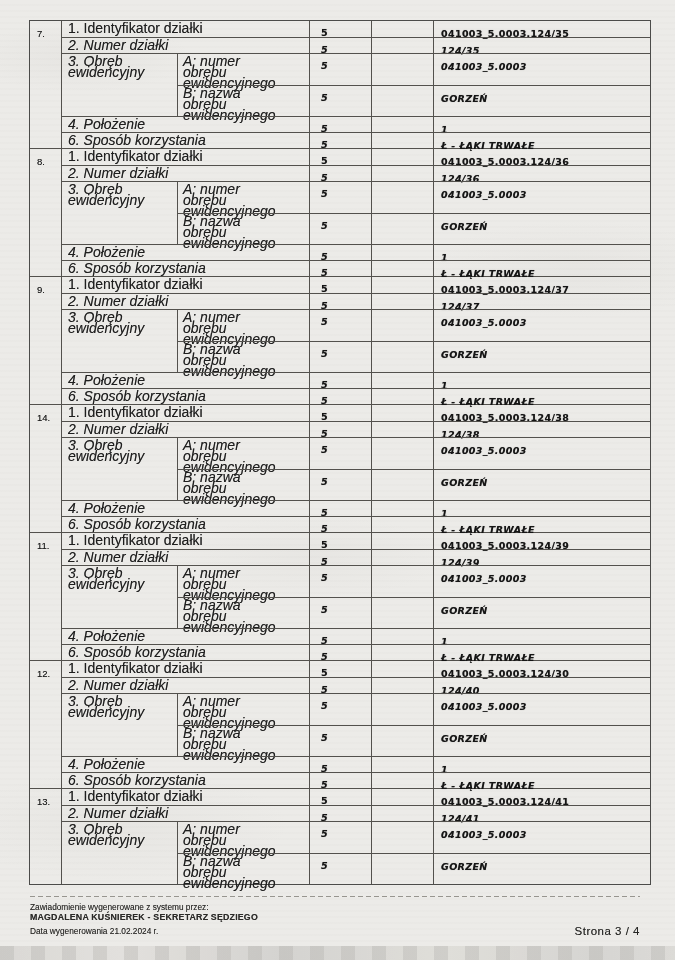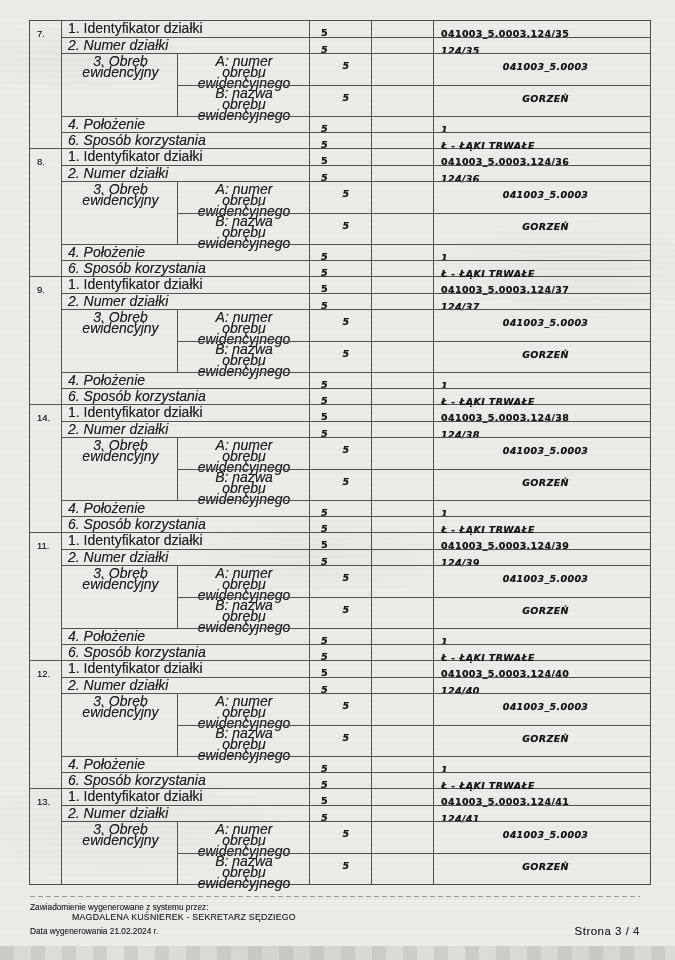--- a/index.html
+++ b/index.html
@@ -29,21 +29,21 @@
   .section{display:flex;}
   .section + .section{border-top:1.2px solid #55534f;}
   .lp-cell{
     width:32px;flex:0 0 32px;border-right:1.1px solid #55534f;
     box-sizing:border-box;padding:2px 0 0 7px;
   }
   .lp-cell span{font-size:9.5px;text-shadow:0 0 .5px rgba(30,30,30,.55);}
   .rowsbox{flex:1;display:flex;flex-direction:column;min-width:0;}
   .row{display:flex;height:16px;box-sizing:border-box;}
   .row + .row, .row3 + .row, .row + .row3{border-top:1.1px solid #55534f;font-style:italic;}
-  .row3{display:flex;height:63px;box-sizing:border-box;text-align:center;}
+  .row3{display:flex;height:63px;box-sizing:border-box;}
   .lab{width:247px;flex:0 0 247px;box-sizing:border-box;padding:2px 4px 0 6px;}
   .lab3{width:115px;flex:0 0 115px;box-sizing:border-box;padding:2px 4px 0 6px;}
   .r3col{flex:1;display:flex;flex-direction:column;min-width:0;}
   .r3row{display:flex;height:31px;box-sizing:border-box;}
   .r3row + .r3row{border-top:1.1px solid #55534f;}
   .sub{width:132px;flex:0 0 132px;box-sizing:border-box;padding:2px 4px 0 5px;border-left:1.1px solid #55534f;}
   .sub span{display:inline-block;max-width:102px;}
   .flag{width:62px;flex:0 0 62px;box-sizing:border-box;border-left:1.1px solid #55534f;padding:1px 0 0 11px;}
   .gap{width:62px;flex:0 0 62px;box-sizing:border-box;border-left:1.1px solid #55534f;}
   .val{flex:1;min-width:0;box-sizing:border-box;border-left:1.1px solid #55534f;padding:2px 0 0 7px;}
@@ -51,21 +51,21 @@
   .flag span, .val span{
     font-family:"DejaVu Sans", sans-serif;
     font-weight:bold;font-size:9.5px;letter-spacing:.35px;
     color:#191919;text-shadow:0 0 .7px rgba(15,15,15,.55);
     white-space:nowrap;
   }
   
   .footer{position:absolute;top:896px;left:30px;right:35px;color:#2e2d2b;}
   .footer-rule{height:1px;background:repeating-linear-gradient(90deg,#96948e 0 5px, rgba(0,0,0,0) 5px 8px);margin-bottom:5px;}
   .f1{font-size:8.3px;line-height:10px;text-shadow:0 0 .4px rgba(46,45,43,.5);}
-  .f2{font-size:8.8px;line-height:11px;font-weight:normal;letter-spacing:.2px;text-shadow:0 0 .6px rgba(30,30,30,.5);margin-left:42px;}
+  .f2{font-size:8.8px;line-height:11px;font-weight:bold;letter-spacing:.2px;text-shadow:0 0 .6px rgba(30,30,30,.5);}
   .f3row{display:flex;justify-content:space-between;align-items:flex-end;margin-top:2px;}
   .f3{font-size:8.3px;line-height:11px;text-shadow:0 0 .4px rgba(46,45,43,.5);}
   .pageno{font-size:11.5px;line-height:12px;color:#2a2a28;letter-spacing:.5px;text-shadow:0 0 .5px rgba(40,40,40,.5);}
   
   .scan-band{
     position:absolute;left:0;right:0;bottom:0;height:14px;
     background:
       repeating-linear-gradient(90deg, rgba(160,158,153,.25) 0 14px, rgba(0,0,0,0) 14px 31px),
       linear-gradient(90deg,#d6d5d2,#dedcd9 18%,#d1d0cd 42%,#dbdad6 66%,#d3d2cf 88%,#d8d7d4);
   }
@@ -355,21 +355,21 @@
   <div class="section">
     <div class="lp-cell">
       <span>12.</span>
     </div>
     <div class="rowsbox">
 
       <div class="row">
         <div class="lab"><span>1. Identyfikator działki</span></div>
         <div class="flag"><span>5</span></div>
         <div class="gap"></div>
-        <div class="val"><span>041003_5.0003.124/40</span></div>
+        <div class="val"><span>041003_5.0003.124/30</span></div>
       </div>
 
       <div class="row">
         <div class="lab"><span>2. Numer działki</span></div>
         <div class="flag"><span>5</span></div>
         <div class="gap"></div>
         <div class="val"><span>124/40</span></div>
       </div>
 
       <div class="row3">

